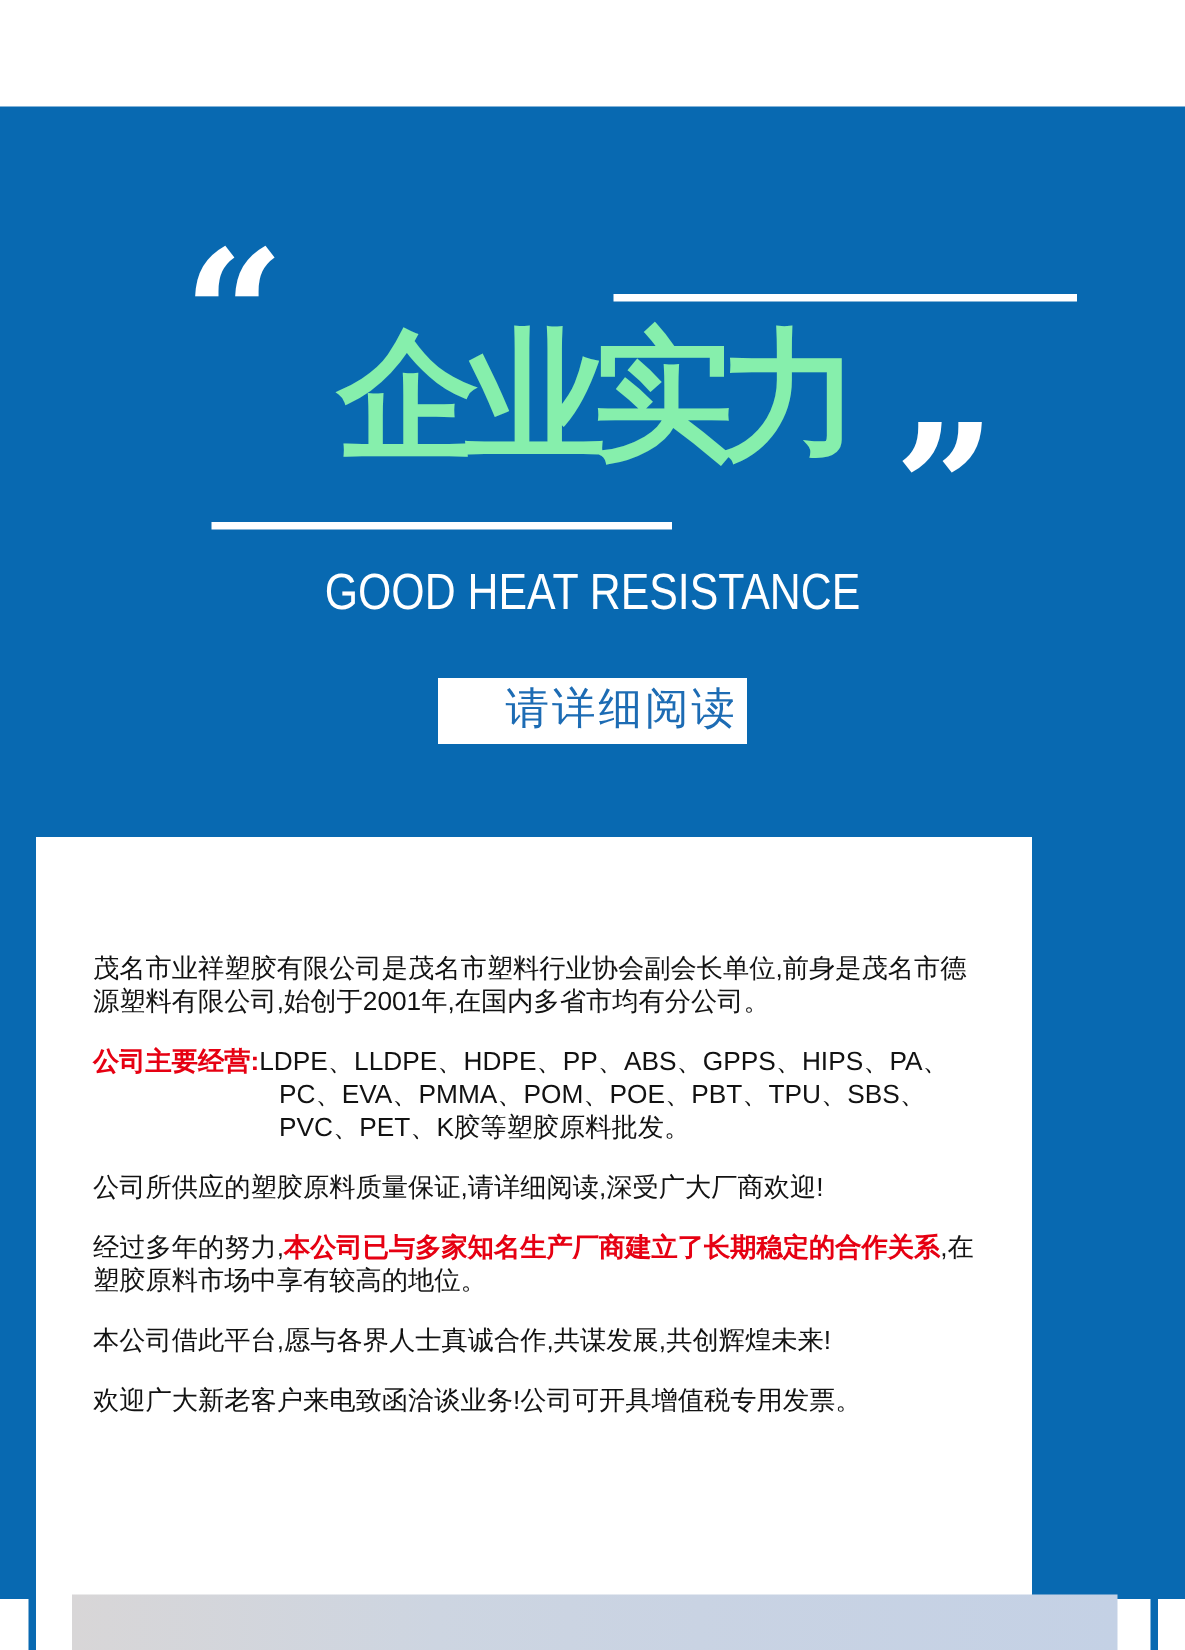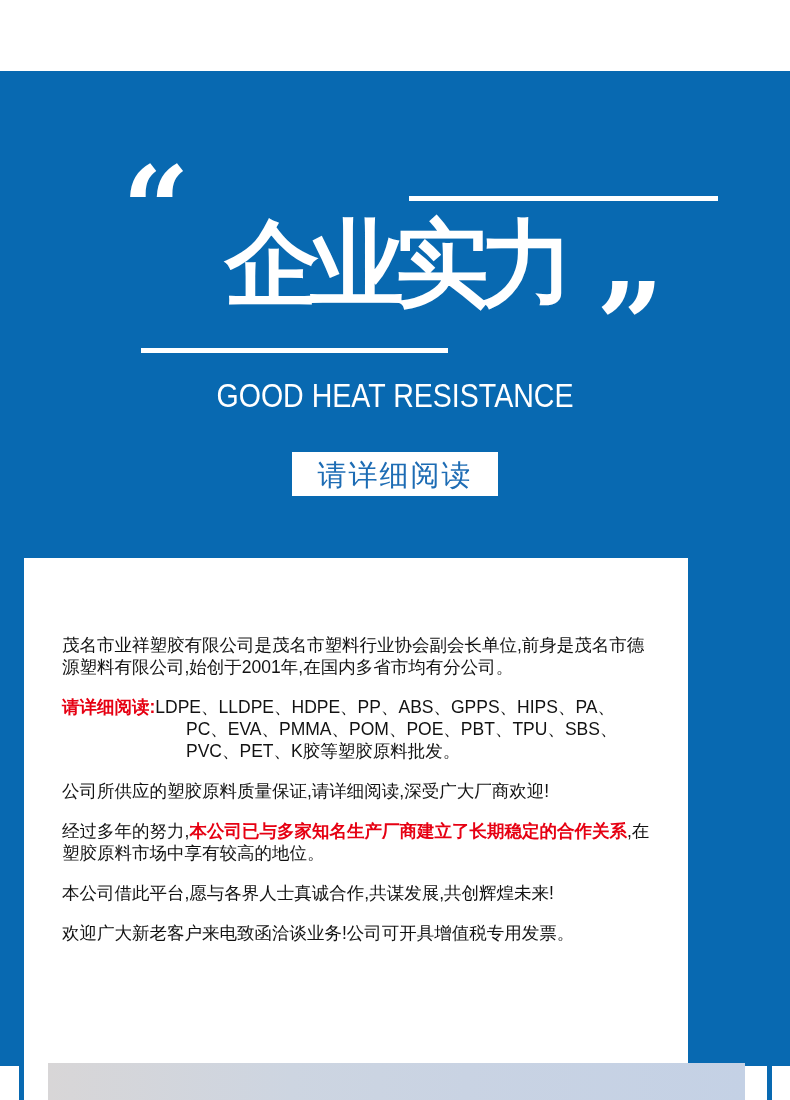--- a/index.html
+++ b/index.html
@@ -33,21 +33,21 @@
     font-size:118px;
     line-height:1;
     user-select:none;
   }
   .quote-open{left:122px;top:80px;}
   .quote-close{left:596px;top:196px;}
   .hero-title{
     position:absolute;left:0;top:146px;width:100%;
     margin:0;
     text-align:center;
-    color:#ffffff;
+    color:#86efac;
     font-size:94px;
     font-weight:bold;
     letter-spacing:-9px;
     line-height:1.0;
     white-space:nowrap;
   }
   .hero-subtitle{
     position:absolute;left:0;top:305px;width:100%;
     text-align:center;
     color:#ffffff;
@@ -61,23 +61,24 @@
   .read-btn{
     position:absolute;left:50%;top:381px;
     width:206px;height:44px;
     margin-left:-103px;
     background:#ffffff;
     color:#1d6cb4;
     font-size:29px;
     font-weight:500;
     letter-spacing:2px;
     line-height:44px;
-    text-align:center;
+    text-align:right;
     cursor:pointer;
     border:none;
+    font-family:Liberation Mono, monospace;
   }
   
   .panel{
     position:absolute;left:24px;top:558px;
     width:664px;height:542px;
     background:#ffffff;
   }
   .body-copy{
     padding:76px 32px 0 38px;
     font-size:17.5px;
@@ -116,21 +117,21 @@
     <div class="decor-line line-bottom"></div>
     <div class="hero-subtitle">GOOD HEAT RESISTANCE</div>
     <button class="read-btn">请详细阅读</button>
   </section>
 
   <section class="panel">
     <div class="body-copy">
 
       <p>茂名市业祥塑胶有限公司是茂名市塑料行业协会副会长单位,前身是茂名市德源塑料有限公司,始创于2001年,在国内多省市均有分公司。</p>
 
-      <p class="biz"><span class="red-strong">请详细阅读:</span><span>LDPE、LLDPE、HDPE、PP、ABS、GPPS、HIPS、PA、PC、EVA、PMMA、POM、POE、PBT、TPU、SBS、PVC、PET、K胶等塑胶原料批发。</span></p>
+      <p class="biz"><span class="red-strong">公司主要经营:</span><span>LDPE、LLDPE、HDPE、PP、ABS、GPPS、HIPS、PA、PC、EVA、PMMA、POM、POE、PBT、TPU、SBS、PVC、PET、K胶等塑胶原料批发。</span></p>
 
       <p>公司所供应的塑胶原料质量保证,请详细阅读,深受广大厂商欢迎!</p>
 
       <p><span>经过多年的努力,</span><span class="red-strong">本公司已与多家知名生产厂商建立了长期稳定的合作关系</span><span>,在塑胶原料市场中享有较高的地位。</span></p>
 
 
       <p>本公司借此平台,愿与各界人士真诚合作,共谋发展,共创辉煌未来!</p>
 
       <p>欢迎广大新老客户来电致函洽谈业务!公司可开具增值税专用发票。</p>
 

